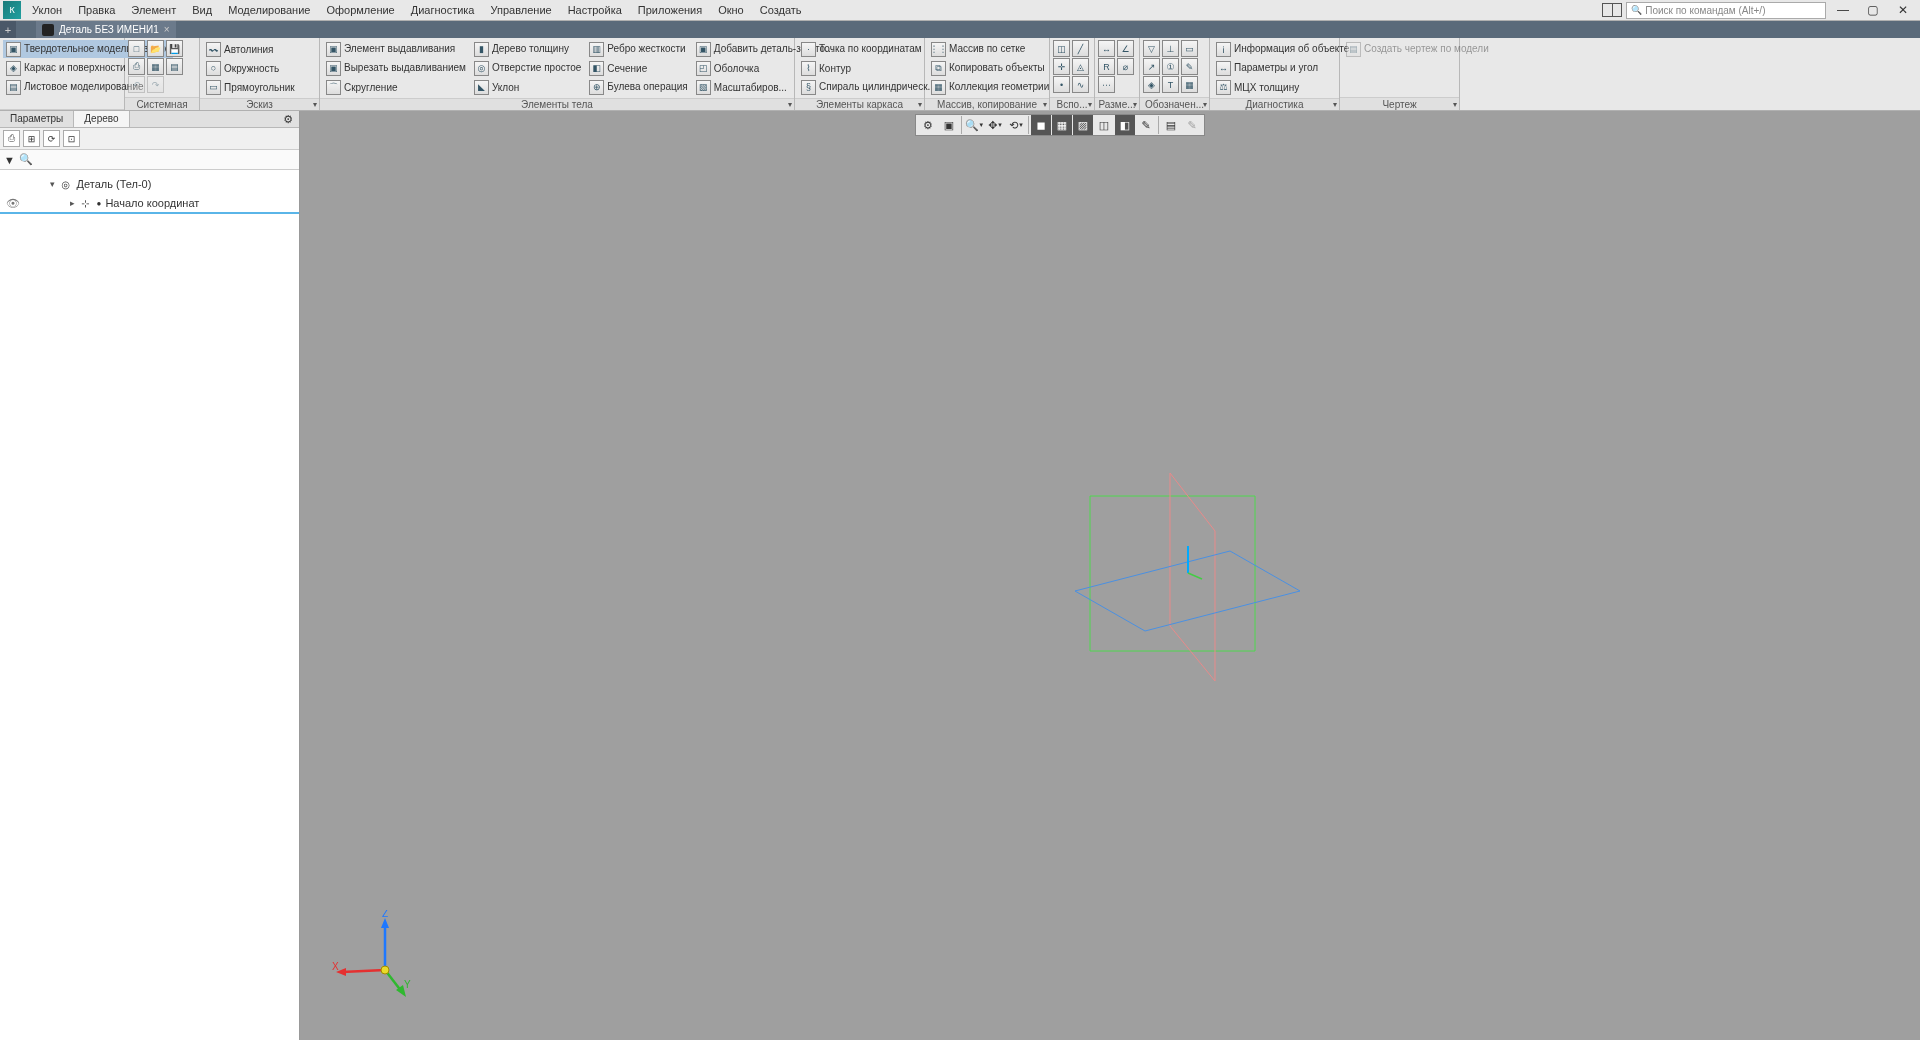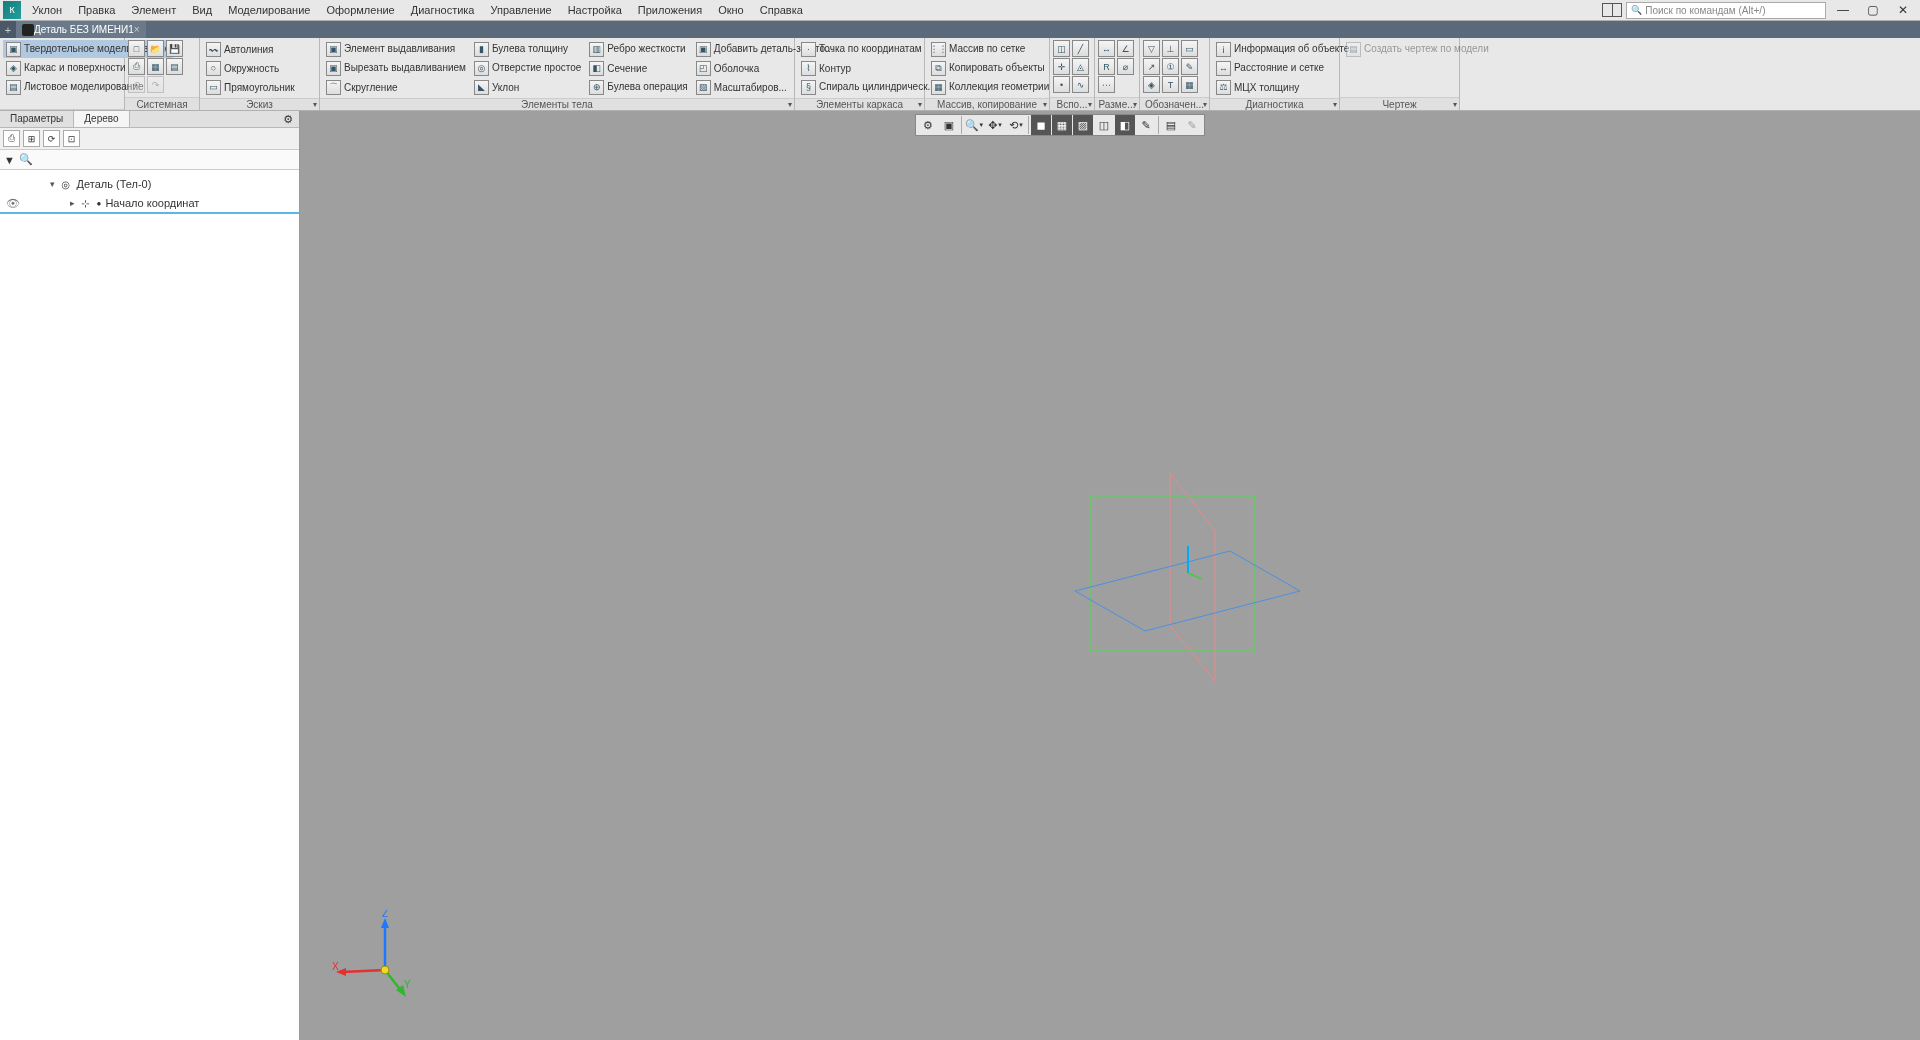--- a/index.html
+++ b/index.html
@@ -44,22 +44,23 @@
   
   .doctabs {
     height: 17px;
     background: #5a6a7a;
     display:flex; align-items:stretch;
   }
   .doctab-add { width:16px; background:#4a5868; color:#ccc; display:flex;align-items:center;justify-content:center;}
   .doctab {
     background:#6b7a8b; color:#fff;
     display:flex; align-items:center;
-    padding: 4px 6px; 
+    padding: 4px 6px; gap:5px;
     font-size:10px;
+    margin-left:20px;
   }
   .doctab .doc-icon { width:12px;height:12px;background:#222;border-radius:2px;}
   .doctab .close { color:#ccc; }
 
   
   .ribbon {
     height: 73px;
     background: #e8e8e8;
     border-bottom:1px solid #b0b0b0;
     display:flex;
@@ -174,21 +175,21 @@
   <div class="menu-item">Правка</div>
   <div class="menu-item">Элемент</div>
   <div class="menu-item">Вид</div>
   <div class="menu-item">Моделирование</div>
   <div class="menu-item">Оформление</div>
   <div class="menu-item">Диагностика</div>
   <div class="menu-item">Управление</div>
   <div class="menu-item">Настройка</div>
   <div class="menu-item">Приложения</div>
   <div class="menu-item">Окно</div>
-  <div class="menu-item">Справка</div>
+  <div class="menu-item">Создать</div>
   <div class="menubar-right">
     <div class="layout-icon">
         <span></span>
         <span></span>
       </div>
     <div class="search-box">Поиск по командам (Alt+/)</div>
     <div class="win-btn">—</div>
     <div class="win-btn">▢</div>
     <div class="win-btn">✕</div>
   </div>
@@ -282,21 +283,21 @@
             <span class="rib-text-2l">Вырезать выдавливанием</span>
           </div>
         <div class="rib-btn rib-btn-wide">
             <div class="rib-ico">⌒</div>
             <span>Скругление</span>
           </div>
       </div>
       <div class="rib-col">
         <div class="rib-btn rib-btn-wide">
             <div class="rib-ico">▮</div>
-            <span class="rib-text-2l">Булева толщину</span>
+            <span class="rib-text-2l">Дерево толщину</span>
           </div>
         <div class="rib-btn rib-btn-wide">
             <div class="rib-ico">◎</div>
             <span class="rib-text-2l">Отверстие простое</span>
           </div>
         <div class="rib-btn rib-btn-wide">
             <div class="rib-ico">◣</div>
             <span>Уклон</span>
           </div>
       </div>
@@ -454,21 +455,21 @@
 
   <div class="ribbon-group" style="width:130px;">
     <div class="ribbon-body">
         <div class="rib-col">
       <div class="rib-btn">
             <div class="rib-ico">ℹ</div>
             <span class="rib-text-2l">Информация об объекте</span>
           </div>
       <div class="rib-btn">
             <div class="rib-ico">↔</div>
-            <span class="rib-text-2l">Расстояние и сетке</span>
+            <span class="rib-text-2l">Параметры и угол</span>
           </div>
       <div class="rib-btn">
             <div class="rib-ico">⚖</div>
             <span>МЦХ толщину</span>
           </div>
     </div>
       </div>
     <div class="ribbon-label">
         <span>Диагностика</span>
         <span class="dd">▾</span>

